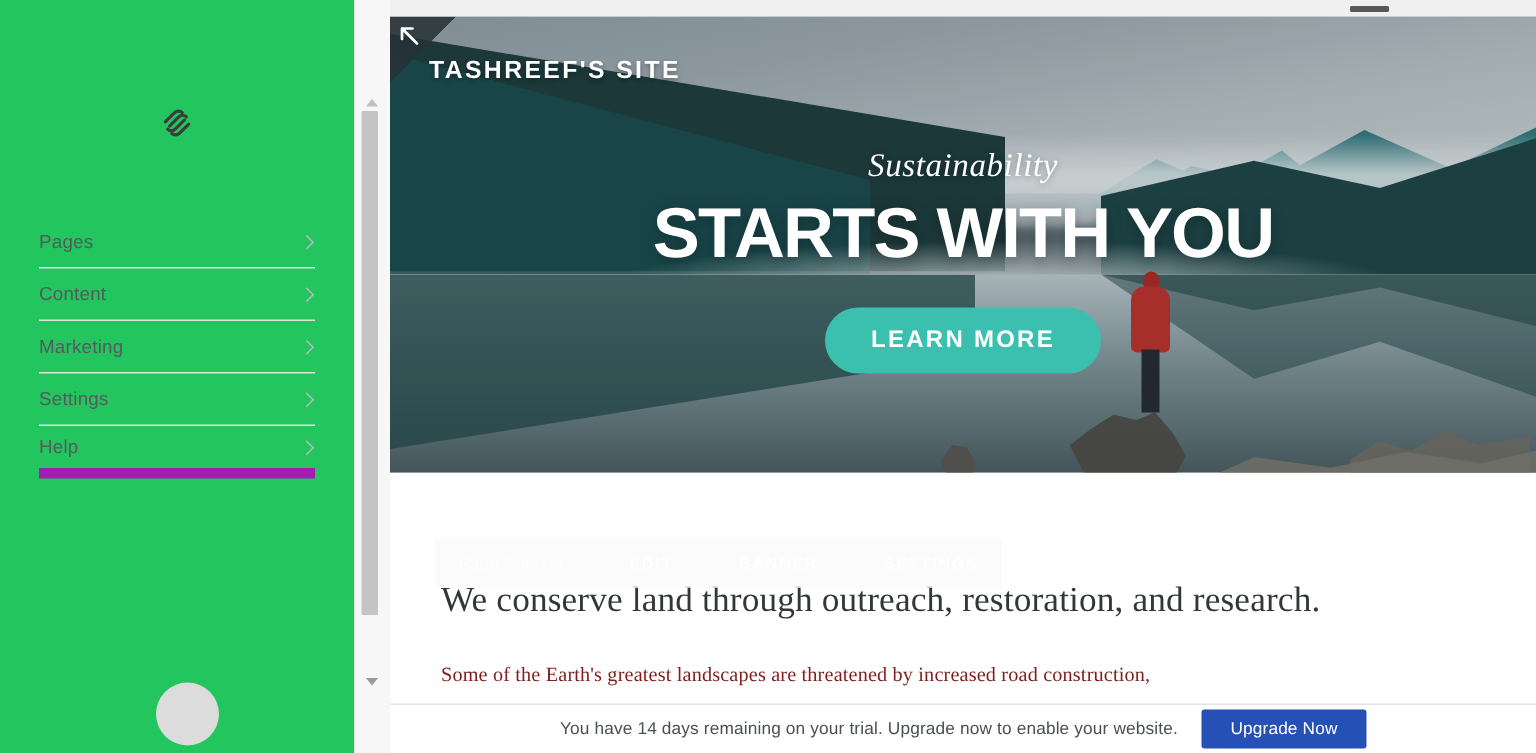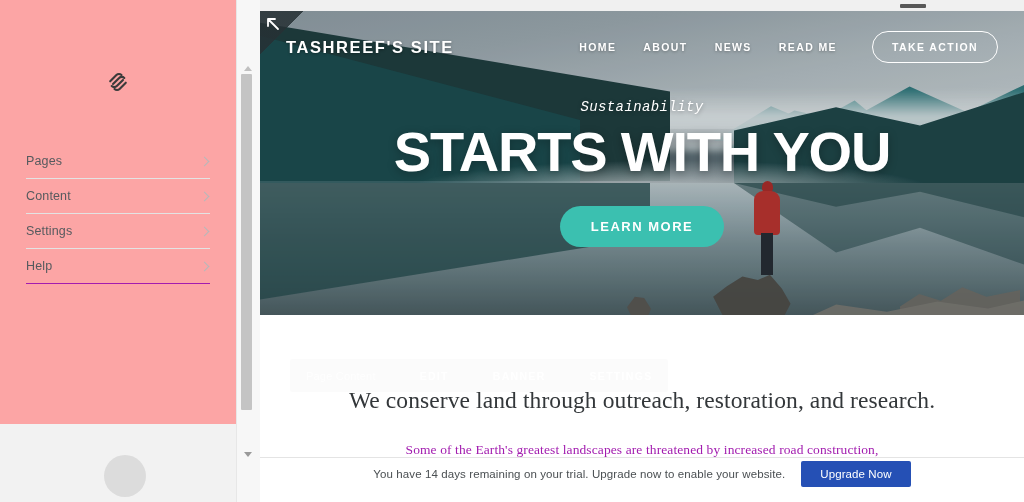--- a/index.html
+++ b/index.html
@@ -5,34 +5,34 @@
   * { margin:0; padding:0; box-sizing:border-box; }
   html,body {
     width:1024px; height:502px; overflow:hidden;
     font-family:"Liberation Sans", sans-serif;
     background:#f1f1f1;
   }
   #app { position:relative; width:1024px; height:502px; background:#f2f2f2; }
 
   
   .sidebar {
-    position:absolute; left:0; top:0; width:236px; height:424px;
-    background:#fca5a5;
+    position:absolute; left:0; top:0; width:236px; height:502px;
+    background:#22c55e;
   }
   .sq-logo { position:absolute; left:0; top:68px; width:236px; text-align:center; }
   .sq-logo svg { display:block; margin:0 auto; }
 
   .nav-list { position:absolute; left:0; top:144px; width:236px; }
   .nav-item {
     position:relative; height:35px; margin:0 26px;
     display:flex; align-items:center; justify-content:space-between;
     border-bottom:1px solid #e3e3e3;
     cursor:pointer;
   }
-  .nav-item:last-child { border-bottom:1px solid #a21caf; }
+  .nav-item:last-child { border-bottom:7px solid #a21caf; }
   .nav-label {
     font-size:12.5px; color:#565a5e; letter-spacing:.15px;
     font-family:"Liberation Sans", sans-serif;
   }
   .chev {
     width:7px; height:7px; border-right:1.4px solid #b6b8ba;
     border-top:1.4px solid #b6b8ba; transform:rotate(45deg);
     margin-right:2px;
   }
 
@@ -210,33 +210,33 @@
     margin-left:8px; cursor:pointer; white-space:nowrap;
   }
 
   
   .hero-copy {
     position:absolute; left:0; top:0; width:100%; height:304px; z-index:7;
     display:flex; flex-direction:column; align-items:center; justify-content:center;
     padding-top:20px;
   }
   .eyebrow {
-    font-family:Liberation Mono, monospace; font-style:italic;
-    color:#fff; font-size:14px; letter-spacing:.4px;
+    font-family:Liberation Serif, serif; font-style:italic;
+    color:#fff; font-size:22px; letter-spacing:.4px;
     text-shadow:0 1px 4px rgba(0,0,0,.35);
   }
   .hero-title {
-    margin-top:8px; color:#fff; font-size:56px; font-weight:bold;
+    margin-top:8px; color:#fff; font-size:47px; font-weight:bold;
     letter-spacing:-1.2px; line-height:1.02;
     text-shadow:0 2px 10px rgba(0,0,0,.28);
     white-space:nowrap;
   }
   .learn-btn {
     margin-top:26px; background:#3bc0b0; color:#fff;
-    font-size:13px; font-weight:bold; letter-spacing:1.5px;
+    font-size:16px; font-weight:bold; letter-spacing:1.5px;
     padding:13px 31px; border-radius:24px; border:none; cursor:pointer;
     font-family:"Liberation Sans", sans-serif;
   }
 
   
   .edit-toolbar {
     position:absolute; left:30px; top:348px; z-index:12;
     height:33px; display:flex; align-items:center;
     background:rgba(250,250,250,.72); border-radius:2px;
     padding:0 16px;
@@ -245,33 +245,33 @@
     font-size:11px; color:rgba(255,255,255,.78); letter-spacing:.2px;
     margin-right:44px; white-space:nowrap;
   }
   .tb-btn {
     font-size:10.5px; font-weight:bold; letter-spacing:1.3px;
     color:#ffffff; margin-right:44px; cursor:pointer; white-space:nowrap;
   }
   .tb-btn:last-child { margin-right:0; }
 
   
-  .body-section { padding:72px 34px 0 34px; text-align:center; }
+  .body-section { padding:72px 34px 0 34px; text-align:left; }
   .body-head {
     font-family:"Liberation Serif", serif; font-size:23.5px;
     color:#33373a; font-weight:normal; letter-spacing:.1px;
   }
   .body-para {
     margin-top:28px; font-family:"Liberation Serif", serif;
-    font-size:13.5px; color:#a21caf; letter-spacing:.1px;
+    font-size:13.5px; color:#7f1d1d; letter-spacing:.1px;
   }
 
   
   .trial-bar {
-    position:absolute; left:260px; bottom:12px; width:764px; height:33px;
+    position:absolute; left:260px; bottom:0; width:764px; height:33px;
     background:#ffffff; border-top:1px solid #e4e4e4;
     display:flex; align-items:center; justify-content:center; gap:16px;
     z-index:20;
   }
   .trial-text { font-size:11.5px; color:#4a4f52; letter-spacing:.1px; }
   .upgrade-btn {
     background:#2550b5; color:#fff; font-size:11.5px;
     padding:7px 19px; border:none; border-radius:2px; cursor:pointer;
     font-family:"Liberation Sans", sans-serif; letter-spacing:.1px;
   }
@@ -294,20 +294,24 @@
       </svg>
     </div>
 
     <div class="nav-list">
       <div class="nav-item">
         <span class="nav-label">Pages</span>
         <span class="chev"></span>
       </div>
       <div class="nav-item">
         <span class="nav-label">Content</span>
+        <span class="chev"></span>
+      </div>
+      <div class="nav-item">
+        <span class="nav-label">Marketing</span>
         <span class="chev"></span>
       </div>
       <div class="nav-item">
         <span class="nav-label">Settings</span>
         <span class="chev"></span>
       </div>
       <div class="nav-item">
         <span class="nav-label">Help</span>
         <span class="chev"></span>
       </div>
@@ -353,27 +357,20 @@
       <div class="hero-overlay"></div>
 
       <div class="corner-badge">
         <svg width="14" height="14" viewBox="0 0 14 14">
           <path d="M2 2 L2 9 M2 2 L9 2 M2 2 L12 12" stroke="#ffffff" stroke-width="1.8" fill="none" stroke-linecap="round"></path>
         </svg>
       </div>
 
       <div class="site-header">
         <div class="site-title">TASHREEF'S SITE</div>
-        <div class="site-nav">
-          <a class="nav-link">HOME</a>
-          <a class="nav-link">ABOUT</a>
-          <a class="nav-link">NEWS</a>
-          <a class="nav-link">READ ME</a>
-          <div class="cta-pill">TAKE ACTION</div>
-        </div>
       </div>
 
       <div class="hero-copy">
         <div class="eyebrow">Sustainability</div>
         <div class="hero-title">STARTS WITH YOU</div>
         <button class="learn-btn">LEARN MORE</button>
       </div>
     </div>
 
     <div class="edit-toolbar">

